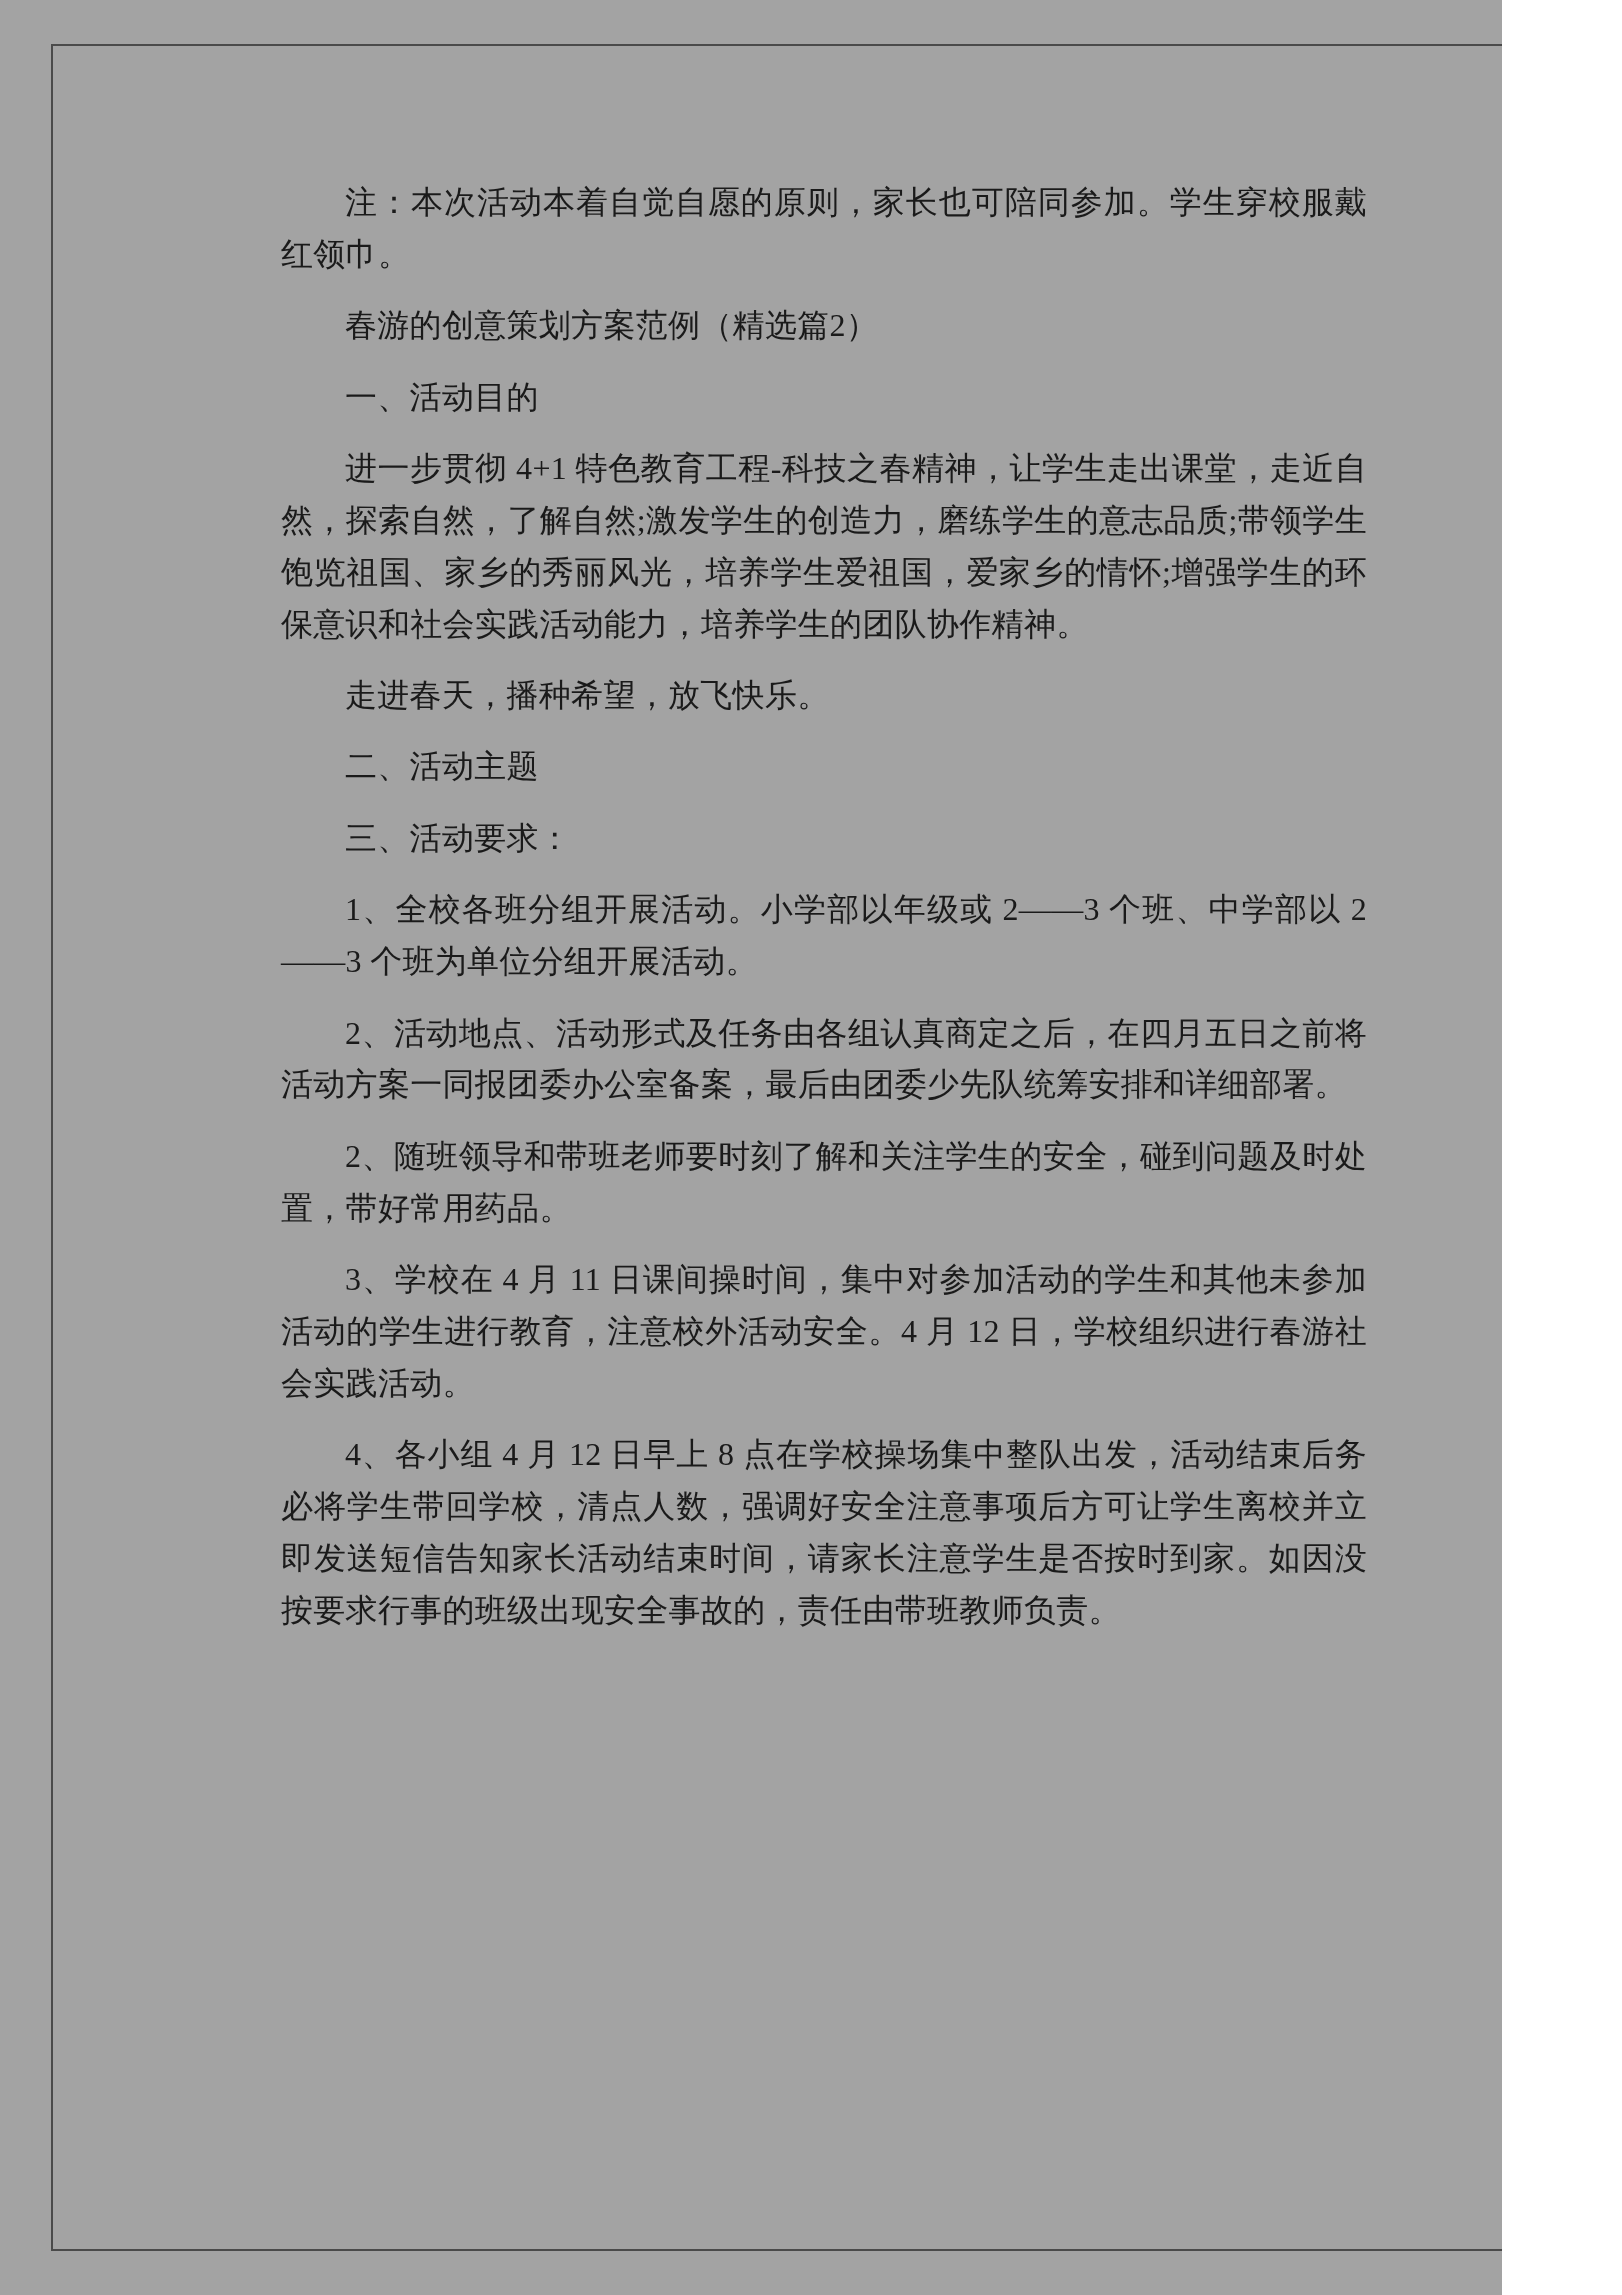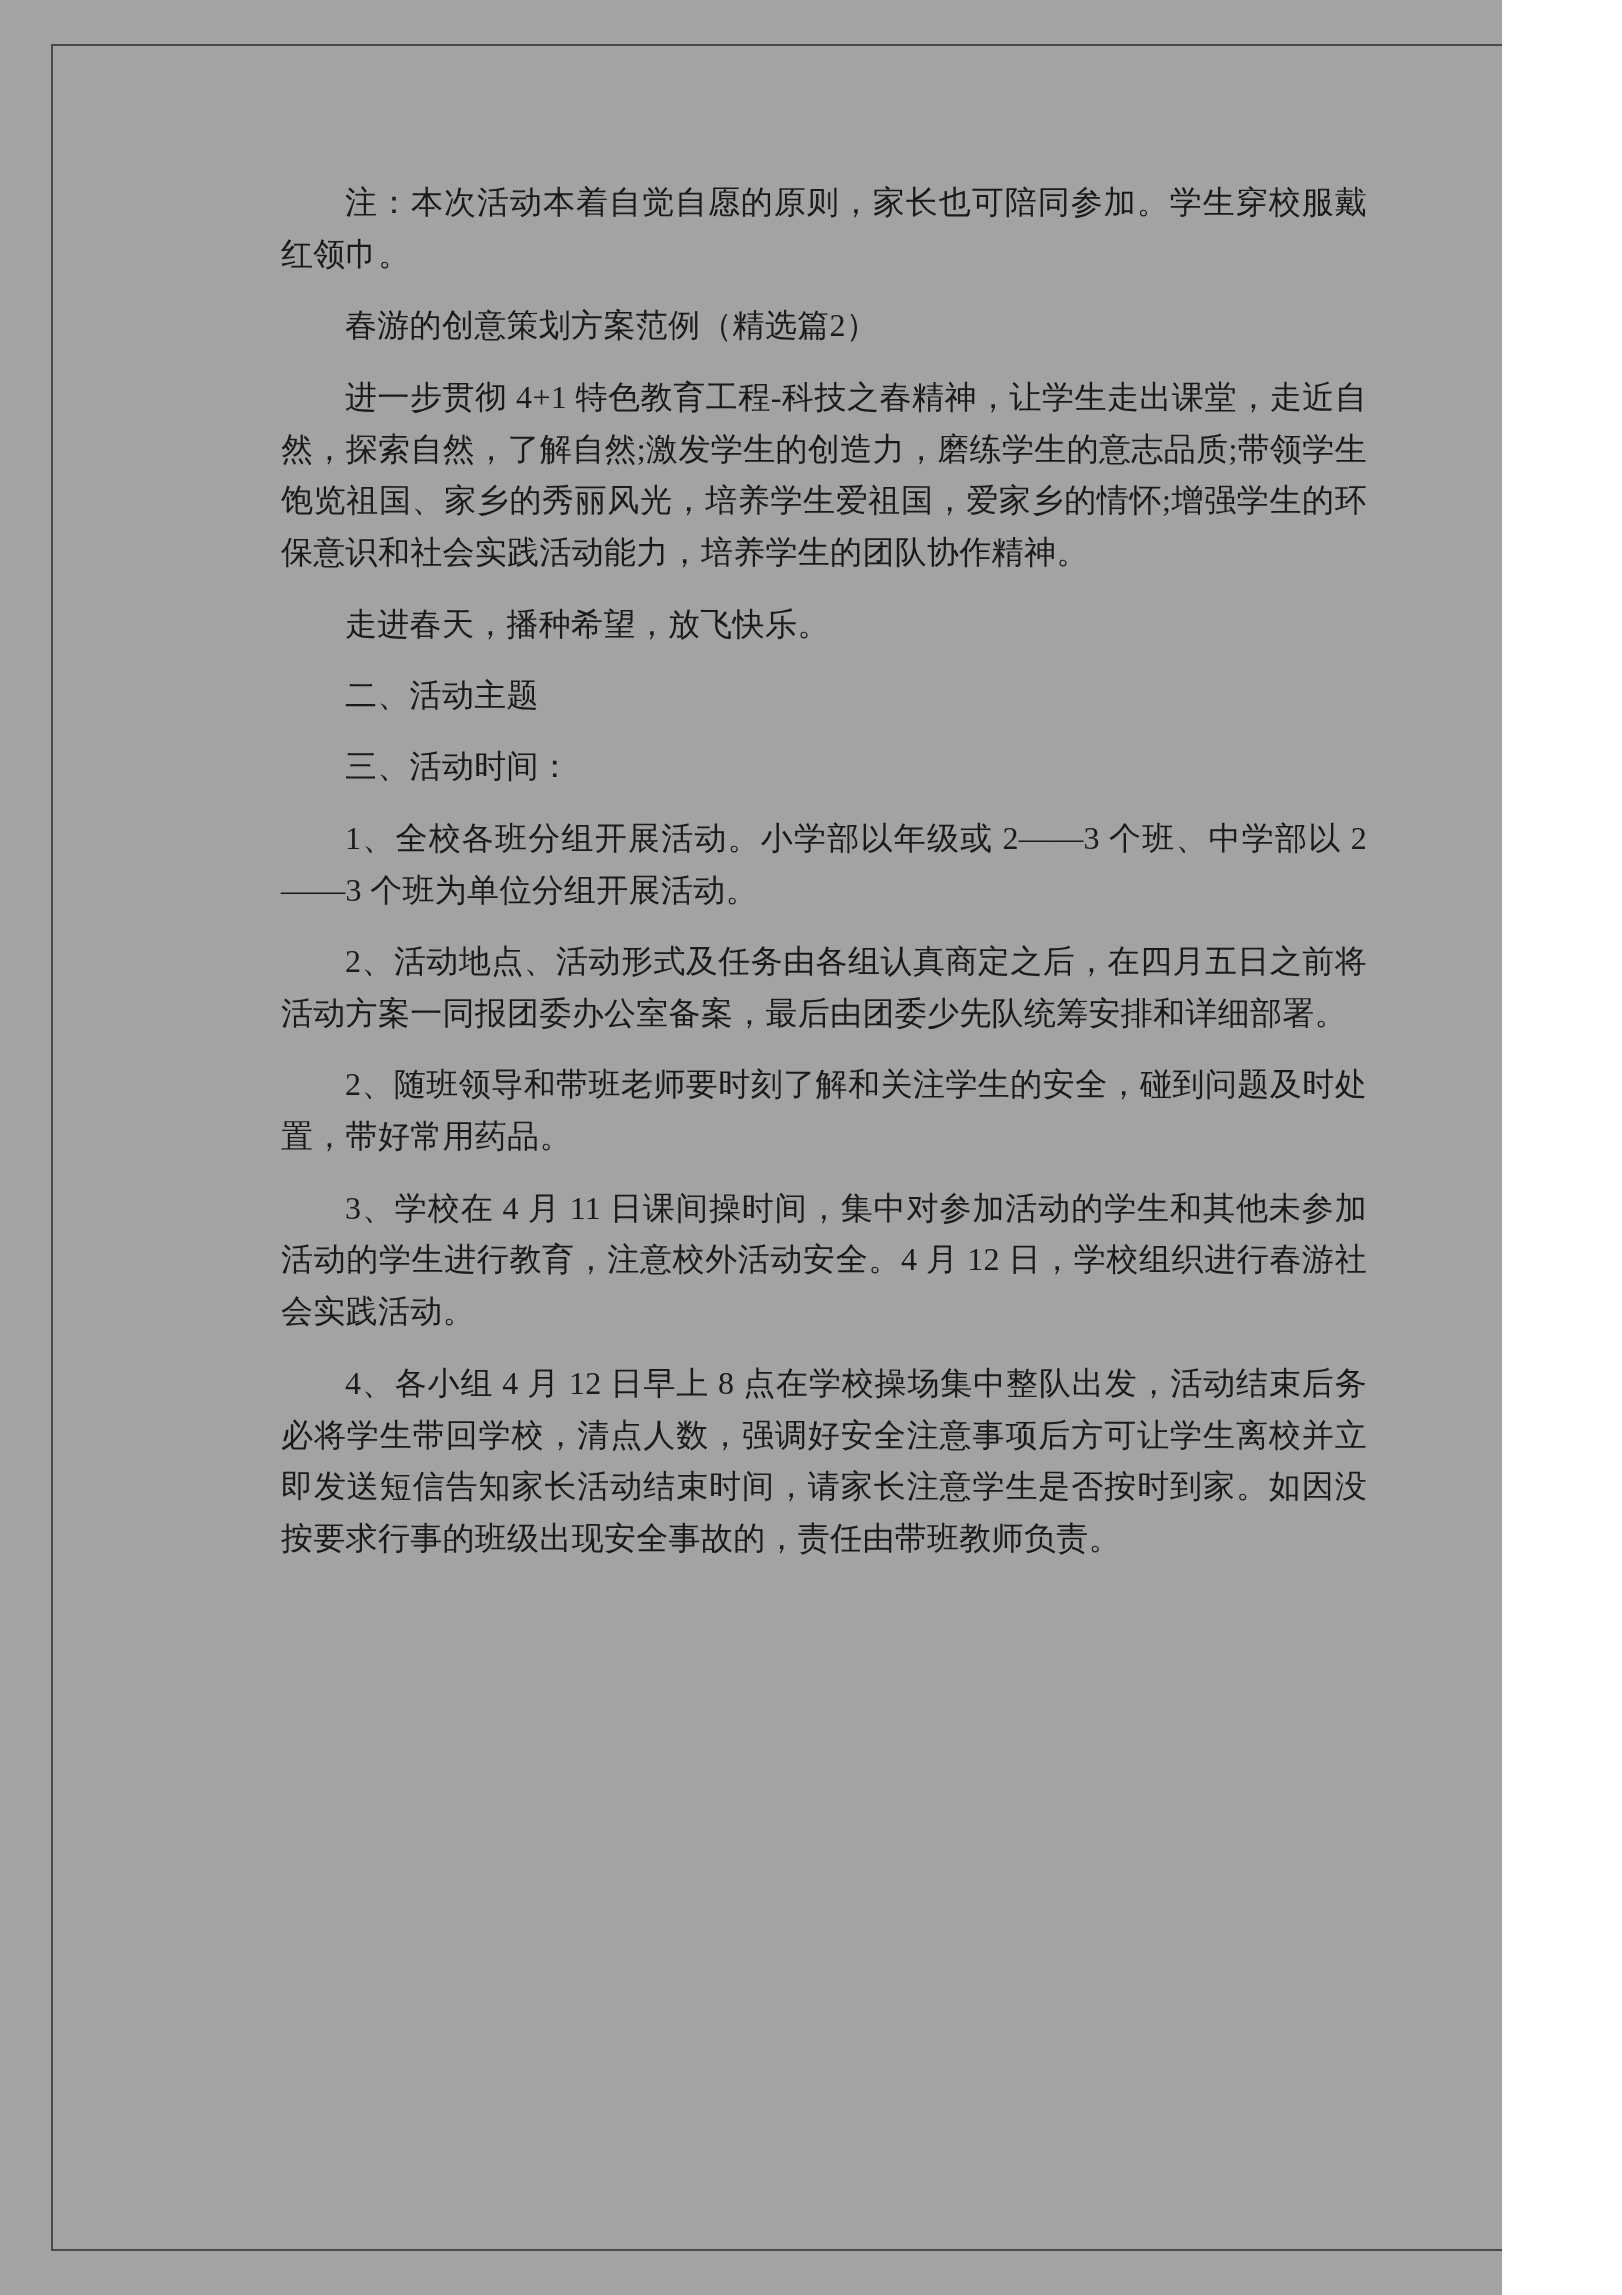--- a/index.html
+++ b/index.html
@@ -48,24 +48,25 @@
   }
 </style>
 </head>
 <body>
 
 <div class="page">
   <div class="page-border"></div>
   <div class="content">
     <p class="indent">注：本次活动本着自觉自愿的原则，家长也可陪同参加。学生穿校服戴红领巾。</p>
     <p class="indent">春游的创意策划方案范例（精选篇2）</p>
+    <p class="indent">一、活动目的</p>
     <p class="indent">进一步贯彻 4+1 特色教育工程-科技之春精神，让学生走出课堂，走近自然，探索自然，了解自然;激发学生的创造力，磨练学生的意志品质;带领学生饱览祖国、家乡的秀丽风光，培养学生爱祖国，爱家乡的情怀;增强学生的环保意识和社会实践活动能力，培养学生的团队协作精神。</p>
     <p class="indent">走进春天，播种希望，放飞快乐。</p>
     <p class="indent">二、活动主题</p>
-    <p class="indent">三、活动时间：</p>
+    <p class="indent">三、活动要求：</p>
     <p class="indent">1、全校各班分组开展活动。小学部以年级或 2——3 个班、中学部以 2——3 个班为单位分组开展活动。</p>
     <p class="indent">2、活动地点、活动形式及任务由各组认真商定之后，在四月五日之前将活动方案一同报团委办公室备案，最后由团委少先队统筹安排和详细部署。</p>
     <p class="indent">2、随班领导和带班老师要时刻了解和关注学生的安全，碰到问题及时处置，带好常用药品。</p>
     <p class="indent">3、学校在 4 月 11 日课间操时间，集中对参加活动的学生和其他未参加活动的学生进行教育，注意校外活动安全。4 月 12 日，学校组织进行春游社会实践活动。</p>
     <p class="indent">4、各小组 4 月 12 日早上 8 点在学校操场集中整队出发，活动结束后务必将学生带回学校，清点人数，强调好安全注意事项后方可让学生离校并立即发送短信告知家长活动结束时间，请家长注意学生是否按时到家。如因没按要求行事的班级出现安全事故的，责任由带班教师负责。</p>
   </div>
 </div>
 
 
 </body></html>

